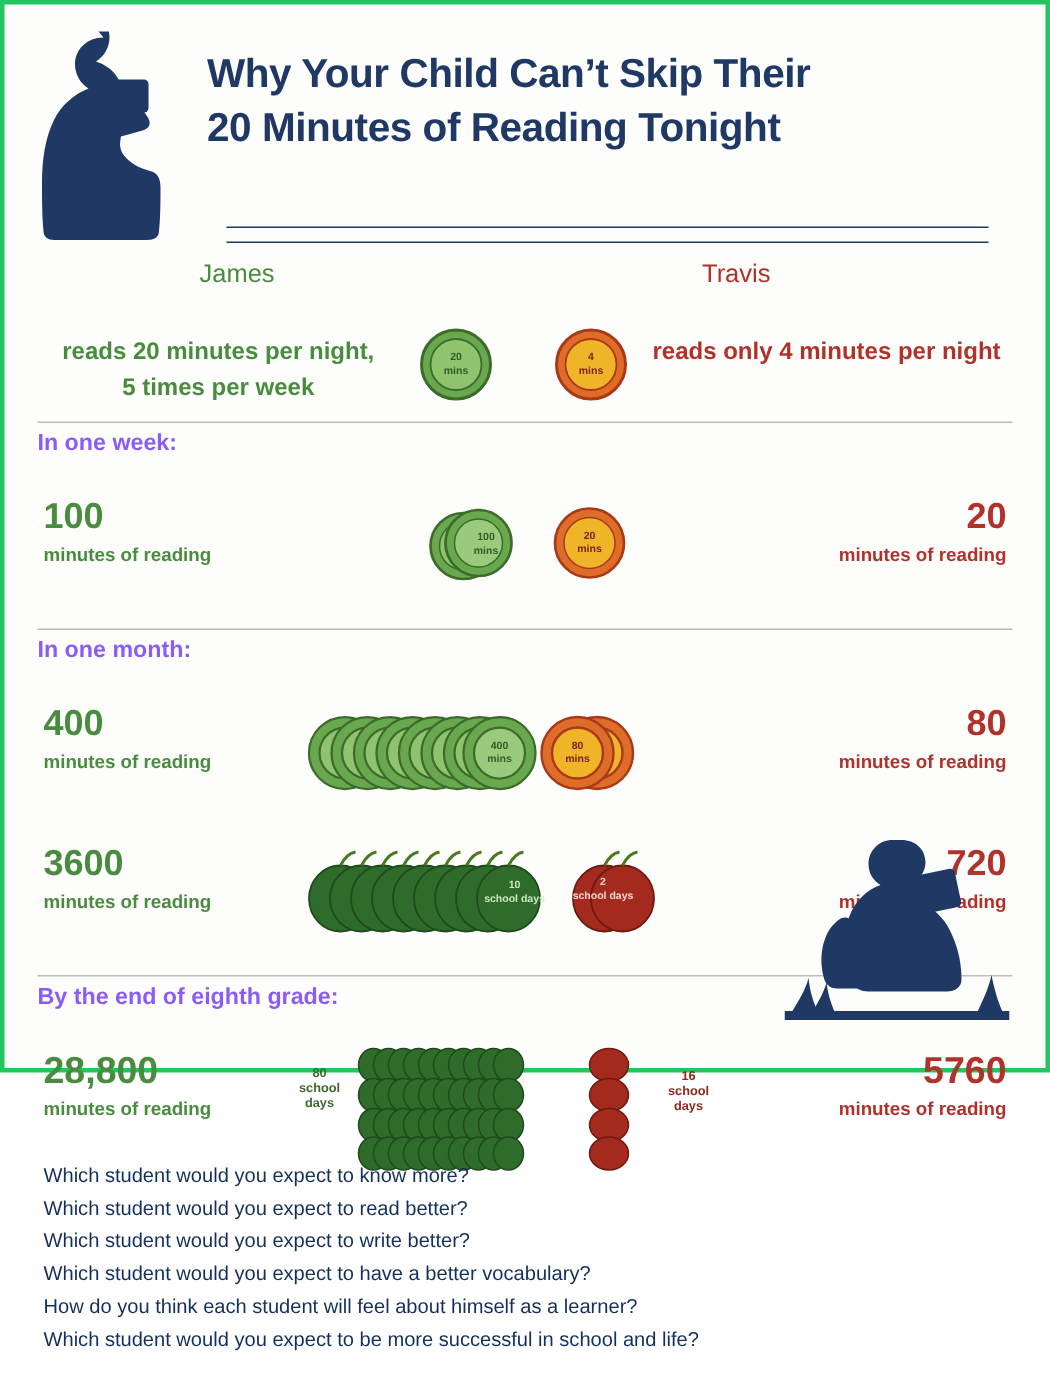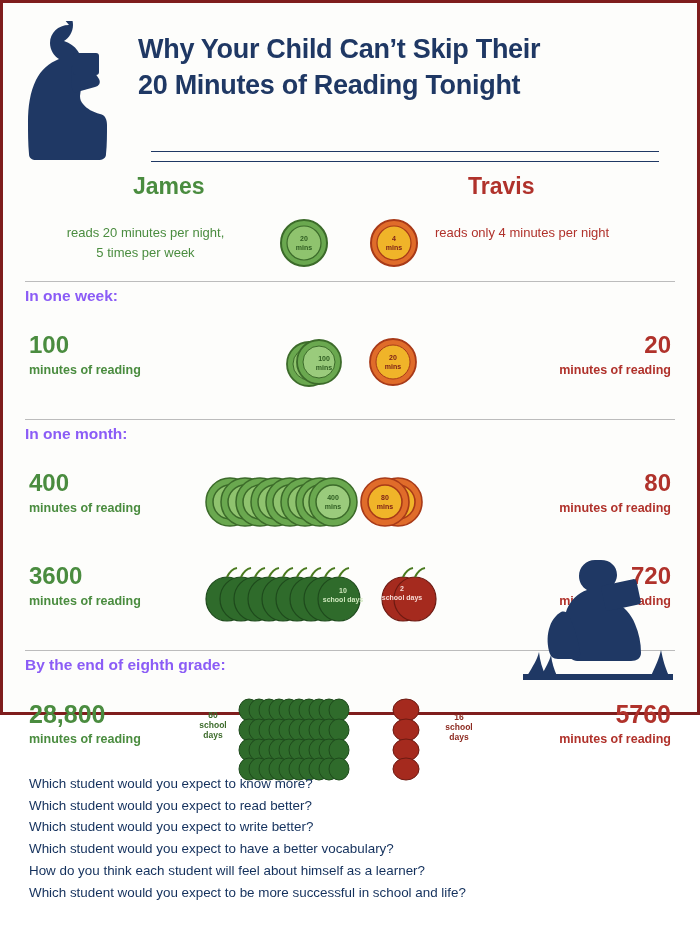--- a/index.html
+++ b/index.html
@@ -12,21 +12,21 @@
     background: #ffffff;
     font-family: "Liberation Sans", sans-serif;
     overflow: hidden;
   }
   .page {
     position: relative;
     width: 700px;
     height: 715px;
     background: #fdfdfb;
     box-sizing: border-box;
-    border: 3px solid #7f1d1d;
+    border: 3px solid #22c55e;
   }
 
   
   .header {
     position: relative;
     height: 170px;
   }
   .child-silhouette {
     position: absolute;
     left: 14px;
@@ -58,38 +58,38 @@
   .rule.r2 { top: 158px; }
 
   
   .names {
     position: relative;
     height: 42px;
   }
   .name {
     position: absolute;
     top: 0;
-    font-size: 23px;
-    font-weight: bold;
+    font-size: 17px;
+    font-weight: normal;
     text-align: center;
   }
   .name.james { left: 130px; color: #4a8c3f; }
   .name.travis { left: 465px; color: #b0322b; }
 
   
   .intro {
     position: relative;
     height: 66px;
   }
   .intro-text {
     position: absolute;
     top: 8px;
-    font-size: 13px;
+    font-size: 16px;
     line-height: 1.5;
-    font-weight: normal;
+    font-weight: bold;
   }
   .intro-text.left {
     left: 30px;
     width: 225px;
     text-align: center;
     color: #4a8c3f;
   }
   .intro-text.right {
     left: 432px;
     width: 235px;

